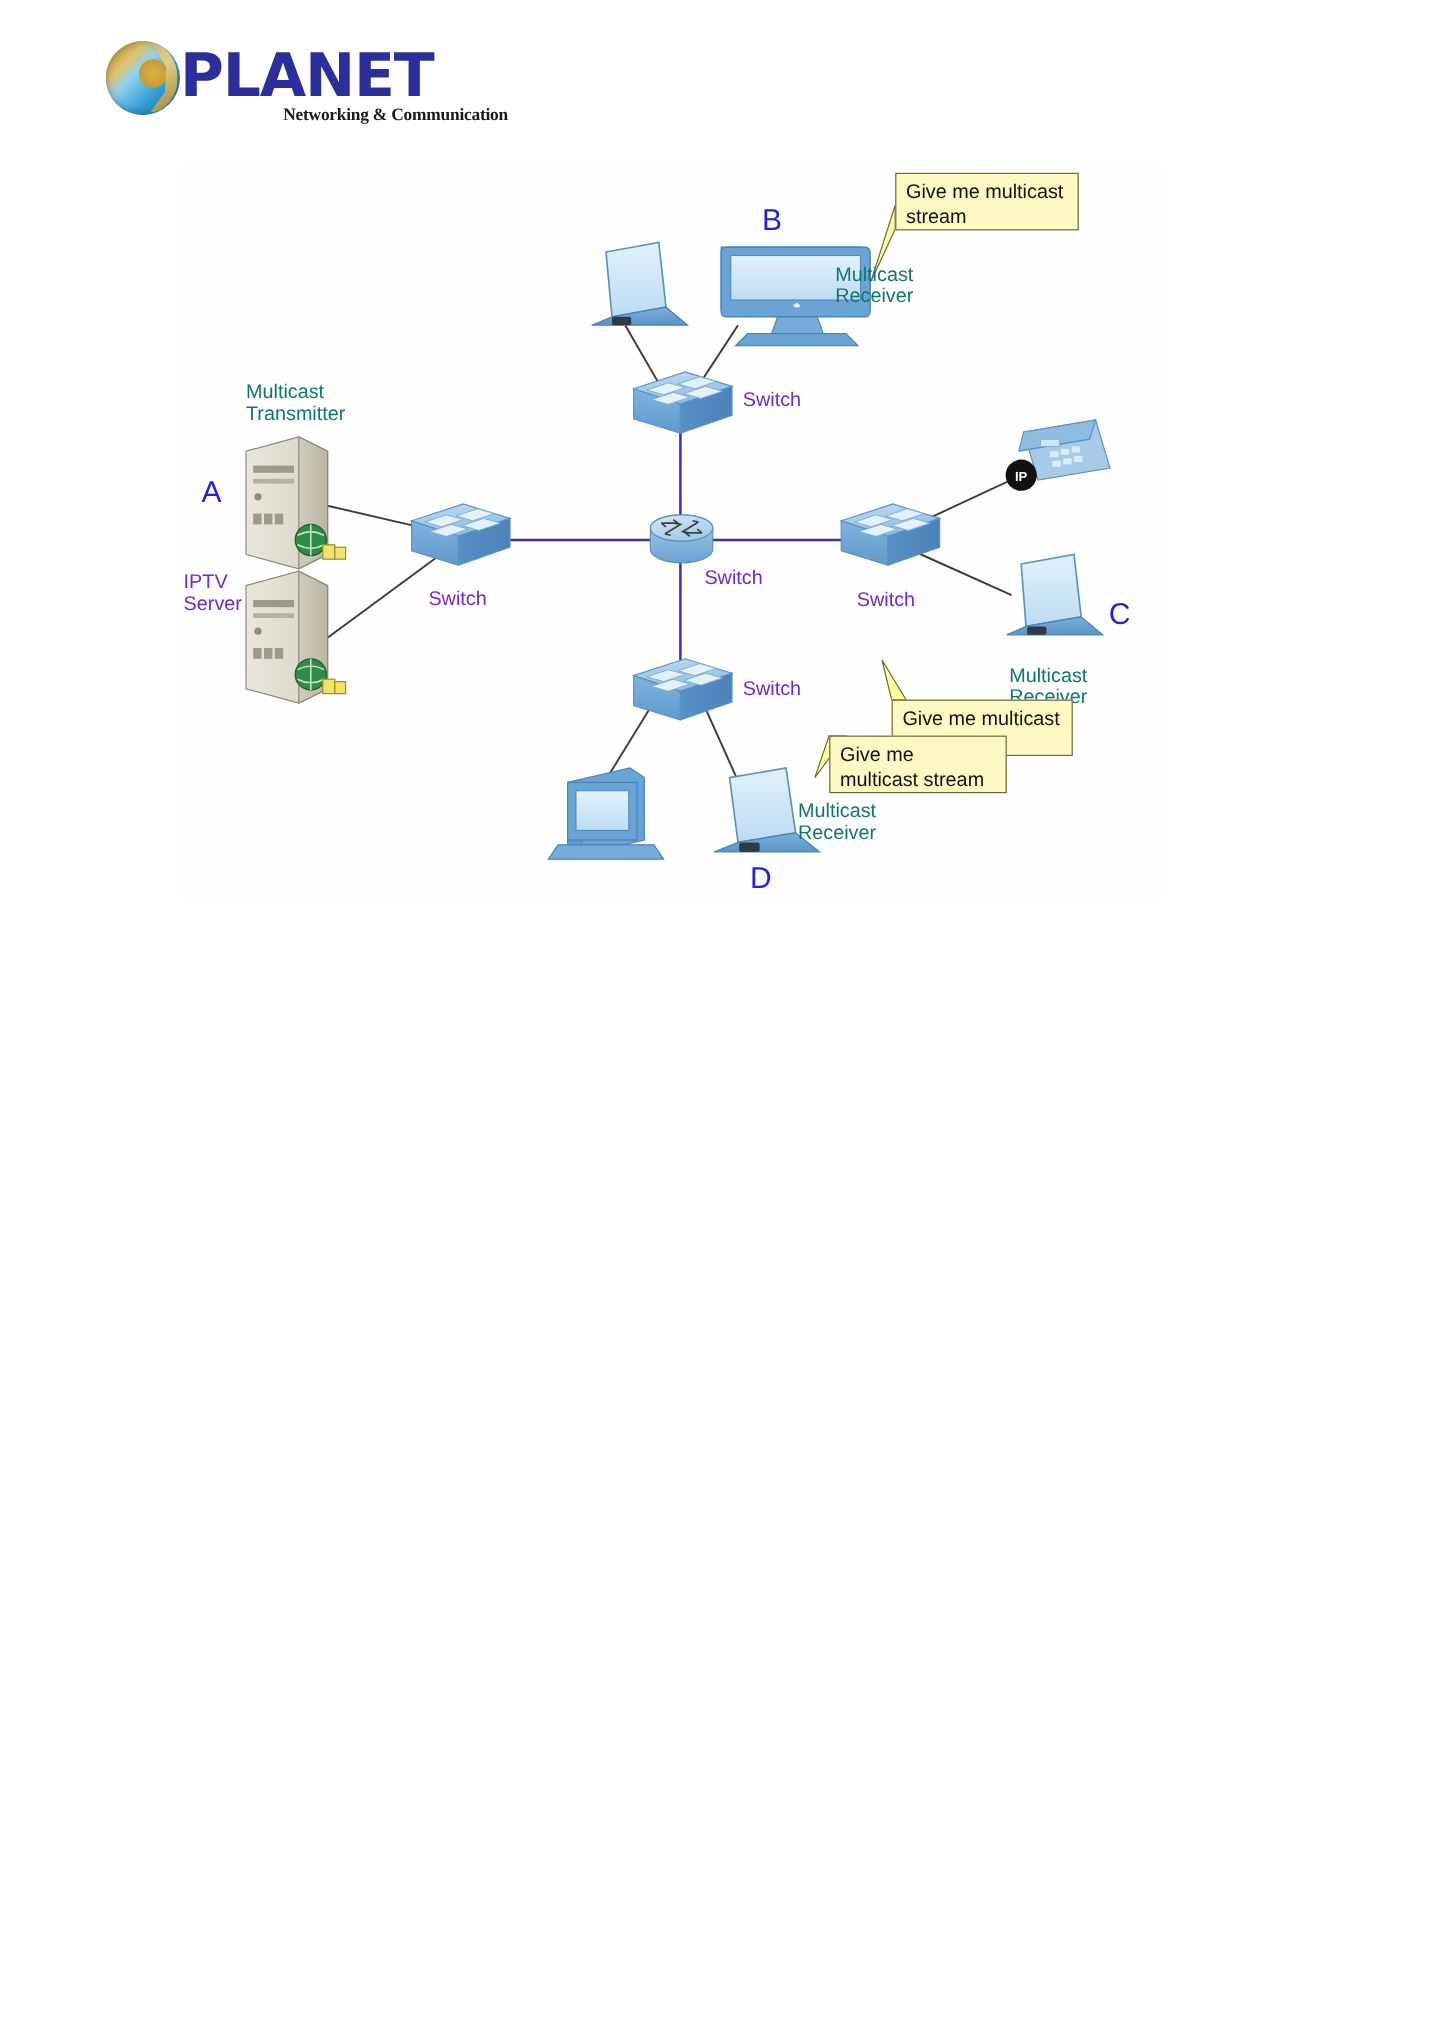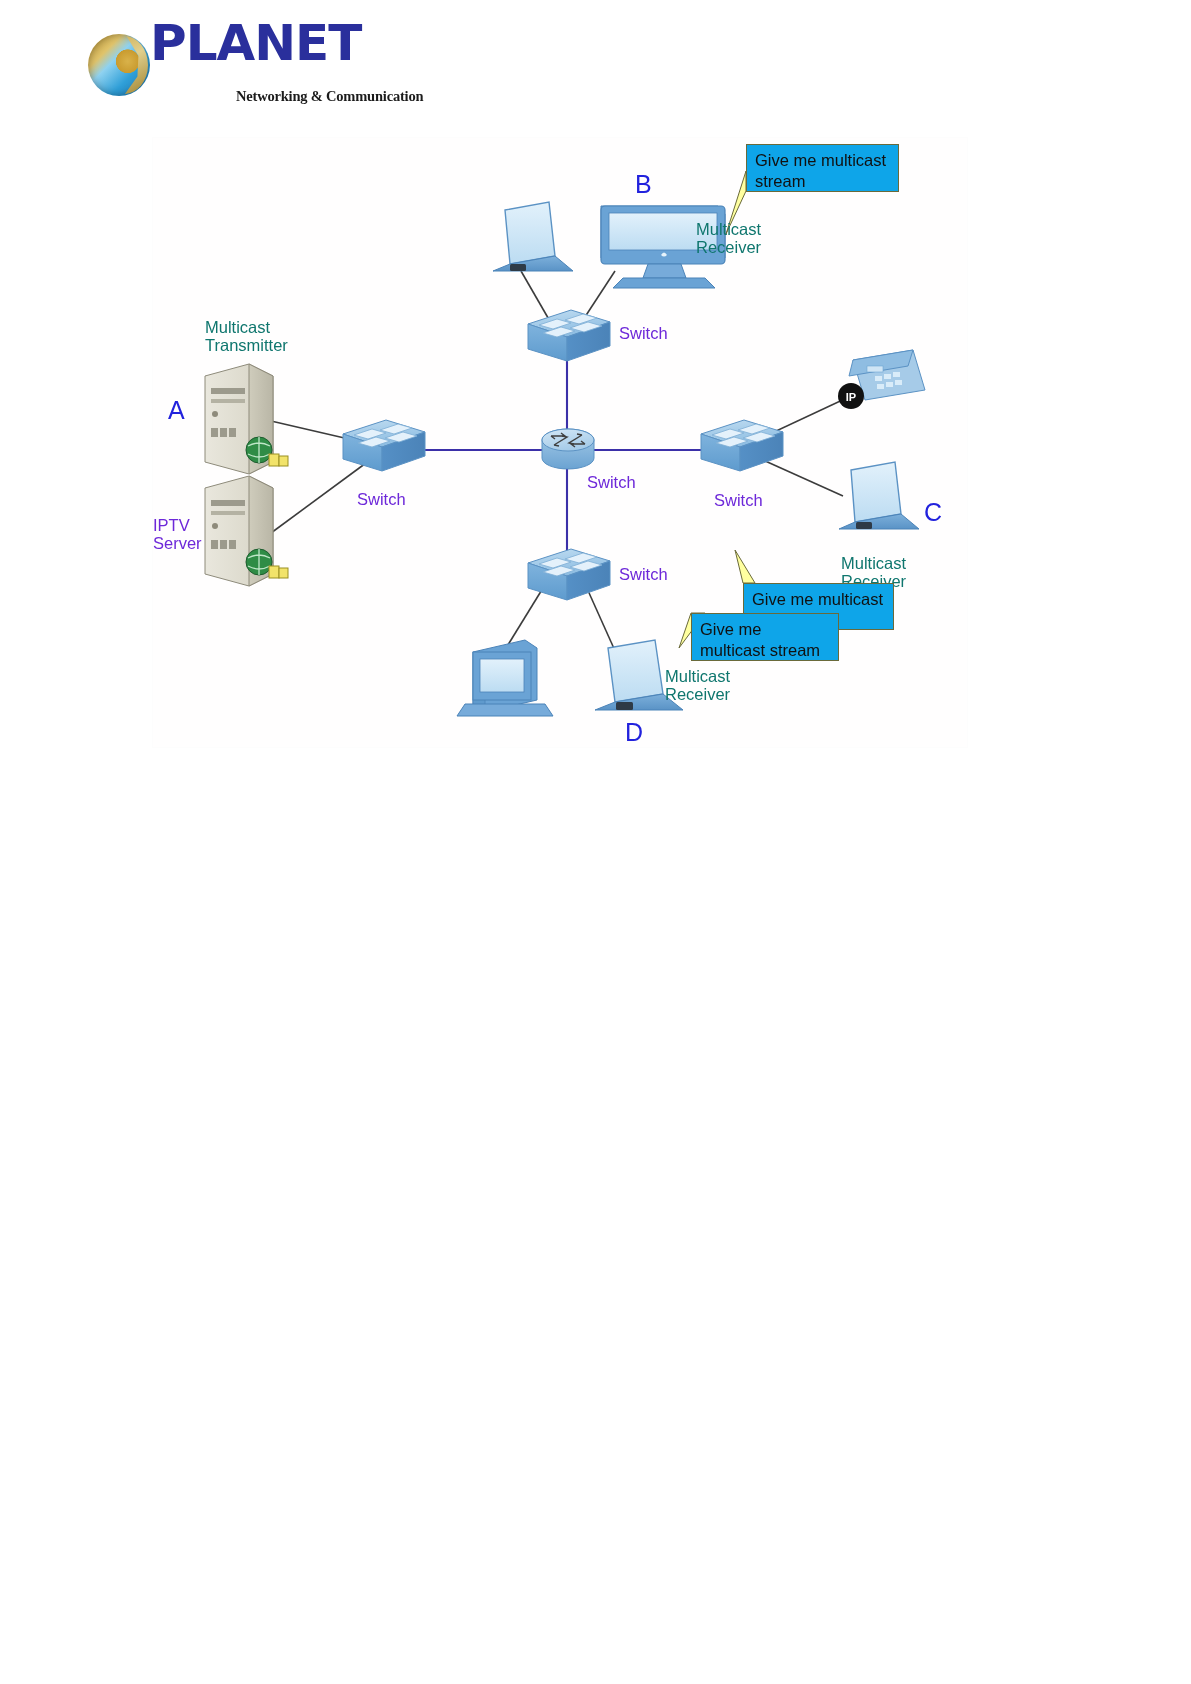--- a/index.html
+++ b/index.html
@@ -42,21 +42,21 @@
     width: 48px;
     height: 58px;
     border-radius: 0 50% 50% 0 / 0 50% 50% 0;
     background: linear-gradient(150deg, #c9a43f 0%, #e8d189 45%, #a8862c 100%);
     clip-path: polygon(55% 0, 100% 0, 100% 100%, 52% 100%, 78% 70%, 80% 34%);
     opacity: .95;
   }
   #logo-wordmark {
     position: absolute;
     left: 62px;
-    top: 0;
+    top: 20px;
     font-family: "DejaVu Sans", sans-serif;
     font-weight: bold;
     font-size: 50px;
     letter-spacing: -1px;
     color: #2a2f9c;
     line-height: 1;
   }
   #logo-tagline {
     position: absolute;
     left: 148px;
@@ -87,21 +87,21 @@
     white-space: pre;
     line-height: 1.12;
   }
   .lbl-black { color: #6d28d9; font-size: 16.5px; }
   .lbl-green { color: #0f766e; font-size: 16.5px; }
   .lbl-blue  { color: #2222dd; font-size: 25px; font-weight: normal; }
 
   
   .callout {
     position: absolute;
-    background: #0ea5e9;
+    background: #fef9c3;
     border: 1px solid #6a6a3a;
     color: #111111;
     font-size: 16.5px;
     font-family: "Liberation Sans", sans-serif;
     padding: 5px 7px 6px 8px;
     line-height: 1.28;
     box-sizing: border-box;
   }
 </style>
 </head>
@@ -309,21 +309,21 @@
       <polygon points="593,53 593,33 573,96"></polygon>
       <polygon points="590,445 602,445 582,412"></polygon>
       <polygon points="538,475 552,475 526,510"></polygon>
     </g>
   </svg>
 
   <div class="lbl lbl-green" style="left:52px; top:180px;">Multicast
 Transmitter</div>
 
   <div class="lbl lbl-blue" style="left:15px; top:258px;">A</div>
-  <div class="lbl lbl-black" style="left:0px; top:338px;margin-top:40px;">IPTV
+  <div class="lbl lbl-black" style="left:0px; top:338px;">IPTV
 Server</div>
 
   <div class="lbl lbl-black" style="left:204px; top:352px;">Switch</div>
 
   <div class="lbl lbl-black" style="left:434px; top:335px;">Switch</div>
 
   <div class="lbl lbl-black" style="left:466px; top:186px;">Switch</div>
 
   <div class="lbl lbl-black" style="left:561px; top:353px;">Switch</div>
 

